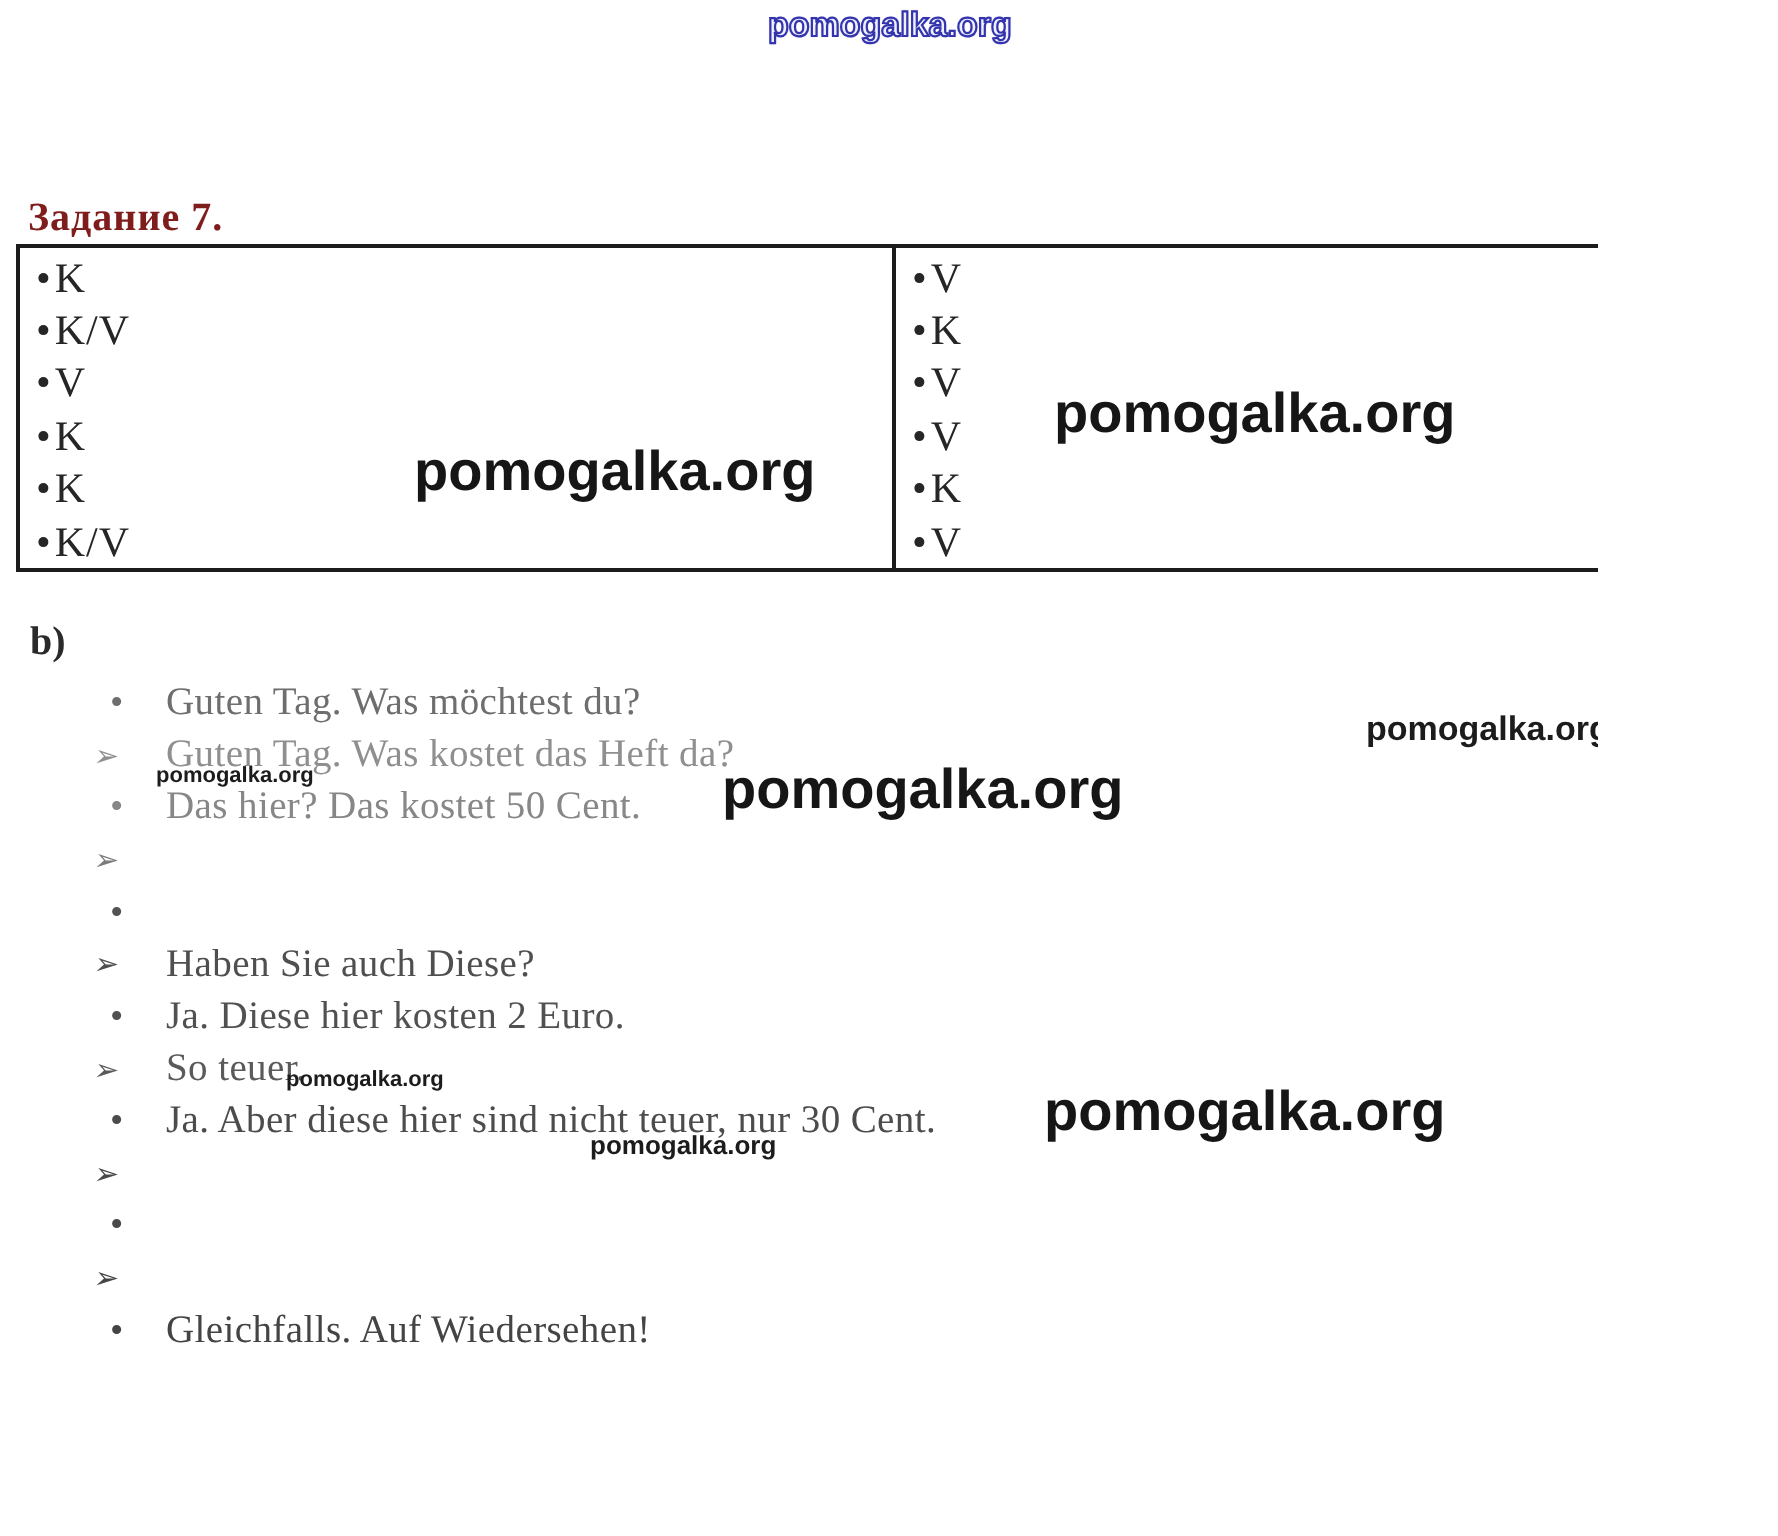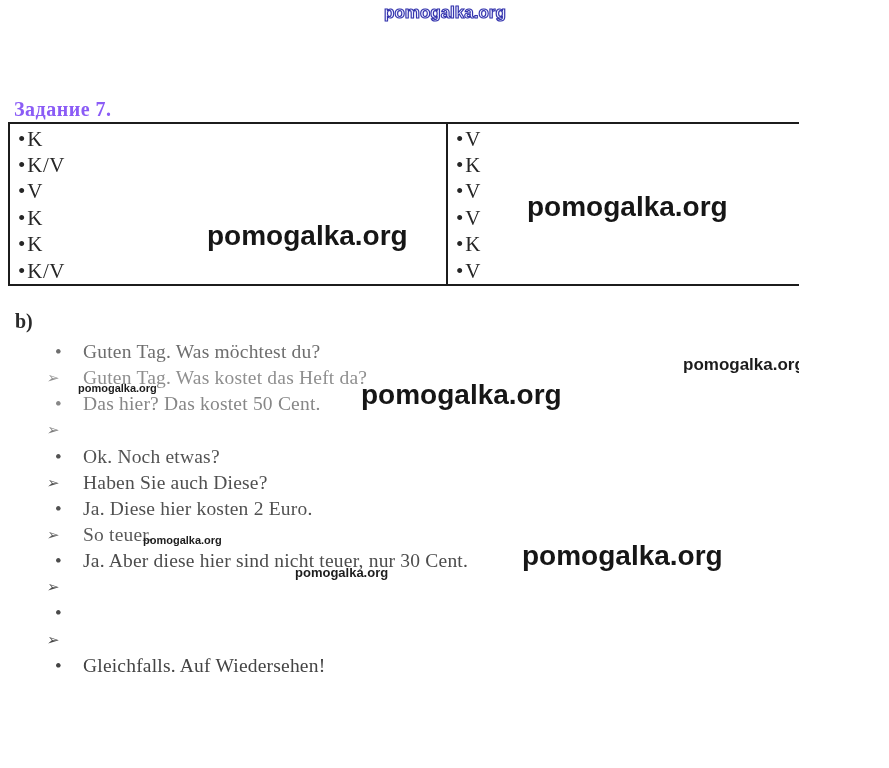--- a/index.html
+++ b/index.html
@@ -39,21 +39,21 @@
   .wm-sm-1 { left: 78px;  top: 383px; }
   .wm-sm-2 { left: 143px; top: 535px; }
   .wm-sm-3 { left: 295px; top: 566px; font-size: 13px; }
 
   
   .task-title {
     position: absolute;
     left: 14px; top: 98px;
     font-size: 20px;
     font-weight: 700;
-    color: #8b5cf6;
+    color: #7f1d1d;
     letter-spacing: 0.5px;
   }
 
   
   .answers-table {
     position: absolute;
     left: 8px; top: 122px;
     width: 873px; height: 160px;
     border: 2px solid #1c1c1c;
     display: flex;
@@ -205,21 +205,20 @@
     </div>
     <div class="drow dot">
       <span class="marker">•</span>
       <span class="dtext">Das hier? Das kostet 50 Cent.</span>
     </div>
     <div class="drow arrow">
       <span class="marker">➢</span>
     </div>
     <div class="drow dot">
       <span class="marker">•</span>
-      <span class="dtext">Ok. Noch etwas?</span>
     </div>
     <div class="drow arrow">
       <span class="marker">➢</span>
       <span class="dtext">Haben Sie auch Diese?</span>
     </div>
     <div class="drow dot">
       <span class="marker">•</span>
       <span class="dtext">Ja. Diese hier kosten 2 Euro.</span>
     </div>
     <div class="drow arrow">

